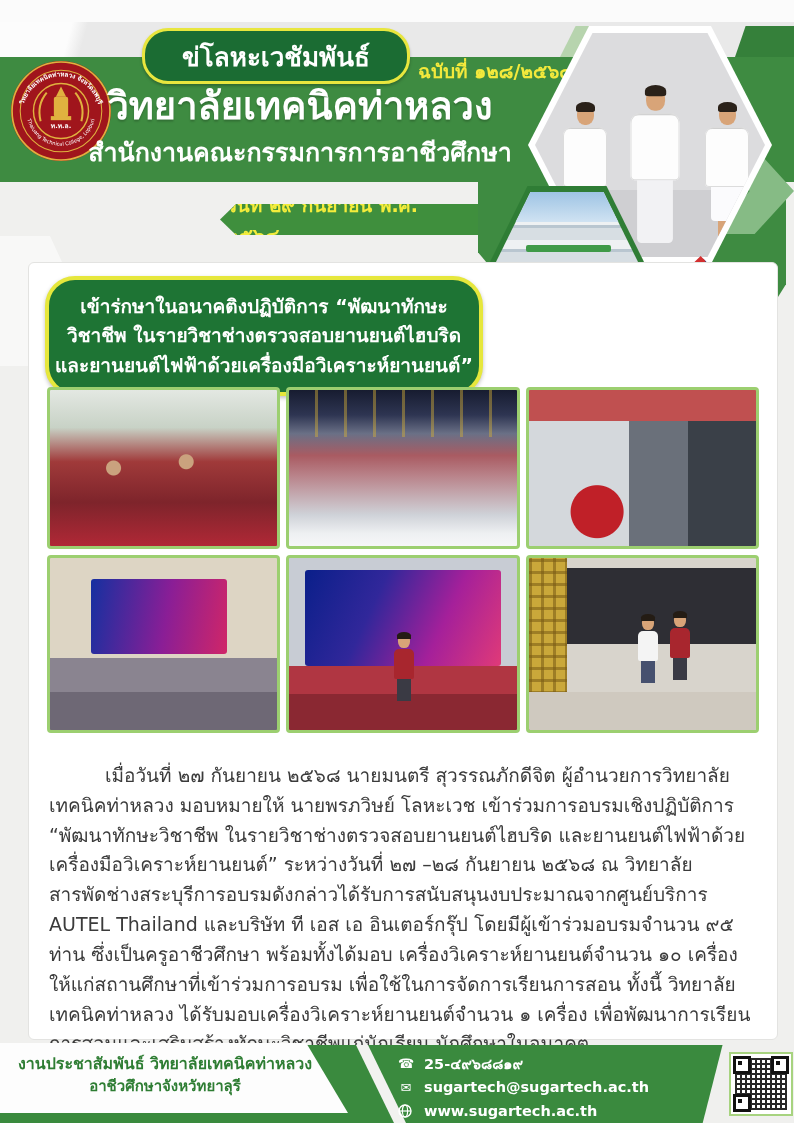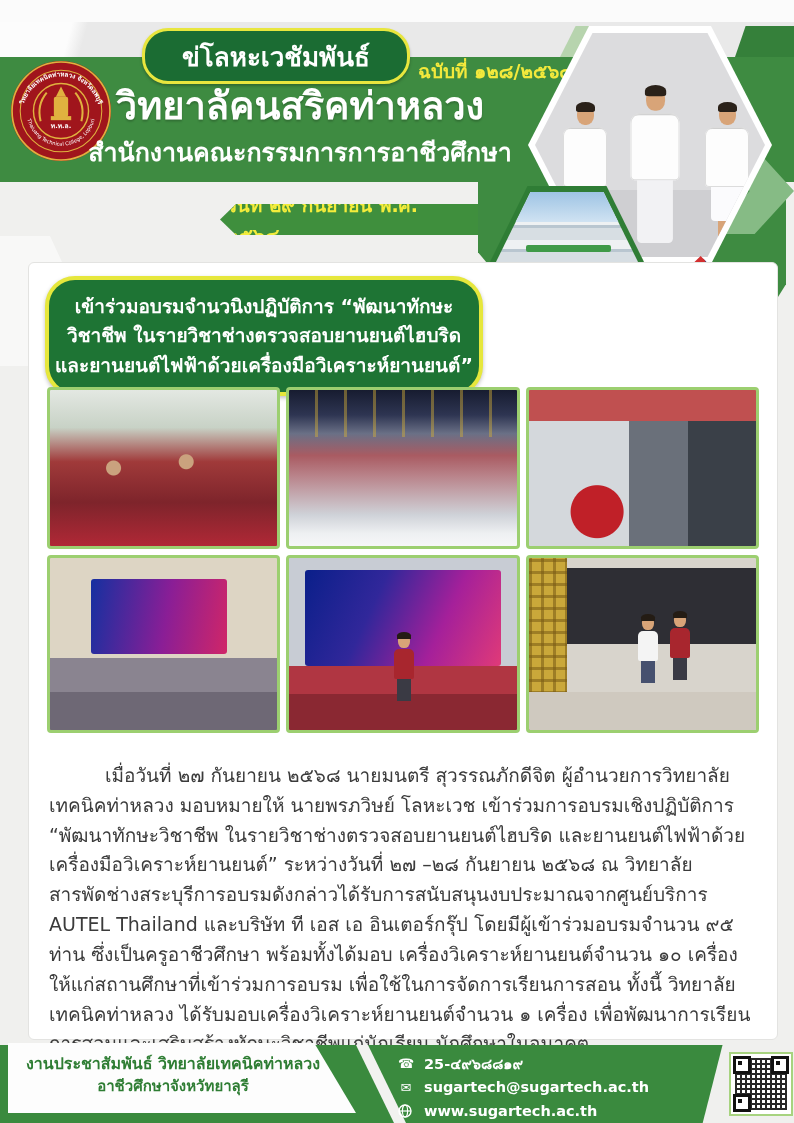--- a/index.html
+++ b/index.html
@@ -112,21 +112,21 @@
   .fig-white .fb{background:#f4f4f4;} .fig-white .fl{background:#46506e;}
   .ph6 .f1{left:48%;top:34%;} .ph6 .f2{left:62%;top:32%;}
 
   
   .article{position:absolute;left:20px;top:498px;width:710px;color:#3b3b3b;font-size:19px;line-height:1.57;
     text-indent:56px;margin:0;}
 
   
   .foot-band{position:absolute;left:0;top:1045px;width:794px;height:78px;background:#3a8a3e;
     clip-path:polygon(0 0,91% 0,88.5% 100%,0 100%);}
-  .foot-white{position:absolute;left:8px;top:1043px;width:348px;height:70px;background:#fdfdfd;
+  .foot-white{position:absolute;left:0;top:1043px;width:348px;height:70px;background:#fdfdfd;
     clip-path:polygon(0 0,88% 0,100% 100%,0 100%);border-radius:0 8px 0 0;}
   .foot-stripe{position:absolute;left:356px;top:1045px;width:70px;height:78px;background:rgba(0,0,0,0);
     clip-path:polygon(0 0,12px 0,50px 100%,38px 100%);background:#f2f2f0;}
   .foot-white .l1{position:absolute;left:0;top:8px;width:330px;text-align:center;color:#2e7d33;font-weight:bold;font-size:16px;}
   .foot-white .l2{position:absolute;left:0;top:31px;width:330px;text-align:center;color:#2e7d33;font-weight:bold;font-size:15px;}
   .foot-white .l3{position:absolute;left:0;top:52px;width:340px;text-align:center;color:#2e7d33;font-weight:bold;font-size:14px;}
   .contact-row{position:absolute;left:398px;width:300px;height:20px;color:#ffffff;font-weight:bold;font-size:14.5px;
     display:flex;align-items:center;gap:10px;}
   .c1{top:1053px;} .c2{top:1077px;} .c3{top:1101px;}
   .cicon{width:16px;text-align:center;font-size:13px;line-height:1;}
@@ -171,21 +171,21 @@
       </text>
       <text font-size="5" fill="#ffffff">
         <textPath href="#arcBot" startOffset="50%" text-anchor="middle">Thaluang Technical College, Lopburi</textPath>
       </text>
       <text x="50" y="67" font-size="6.5" fill="#ffffff" text-anchor="middle" font-weight="bold">ท.ท.ล.</text>
     </svg>
   </div>
 
   <div class="badge">ข่โลหะเวชัมพันธ์</div>
   <div class="issue">ฉบับที่ ๑๒๘/๒๕๖๘</div>
-  <h1 class="college">วิทยาลัคนสริคท่าหลวง</h1>
+  <h1 class="college">วิทยาลัยเทคนิคท่าหลวง</h1>
   <div class="dept">สำนักงานคณะกรรมการการอาชีวศึกษา</div>
   <div class="date-banner">วันที่ ๒๙ กันยายน พ.ศ. ๒๕๖๘</div>
 
   <div class="hex hex-people">
     <div class="hex hex-people-in">
       <div class="person p-left">
         <div class="ph"></div>
           <div class="pj"></div>
           <div class="pl"></div>
       </div>
@@ -228,21 +228,21 @@
       <rect x="27" y="20" width="8" height="20" fill="#2c5f9e"></rect>
       <rect x="37" y="25" width="7" height="15" fill="#2c5f9e"></rect>
       <polygon points="31,12 27,20 35,20" fill="#2c5f9e"></polygon>
       <path d="M16 42 h30" stroke="#d63031" stroke-width="3"></path>
     </svg>
   </div>
 
   <div class="card">
 
     <div class="headline">
-      <span>เข้าร่วมอบรมจำนวนิงปฏิบัติการ “พัฒนาทักษะ</span>
+      <span>เข้าร่กษาในอนาคติงปฏิบัติการ “พัฒนาทักษะ</span>
       <span>วิชาชีพ ในรายวิชาช่างตรวจสอบยานยนต์ไฮบริด</span>
       <span>และยานยนต์ไฟฟ้าด้วยเครื่องมือวิเคราะห์ยานยนต์”</span>
     </div>
 
     <div class="grid">
       <div class="photo ph1"></div>
       <div class="photo ph2"></div>
       <div class="photo ph3"></div>
       <div class="photo ph4">
         <div class="screen"></div>

